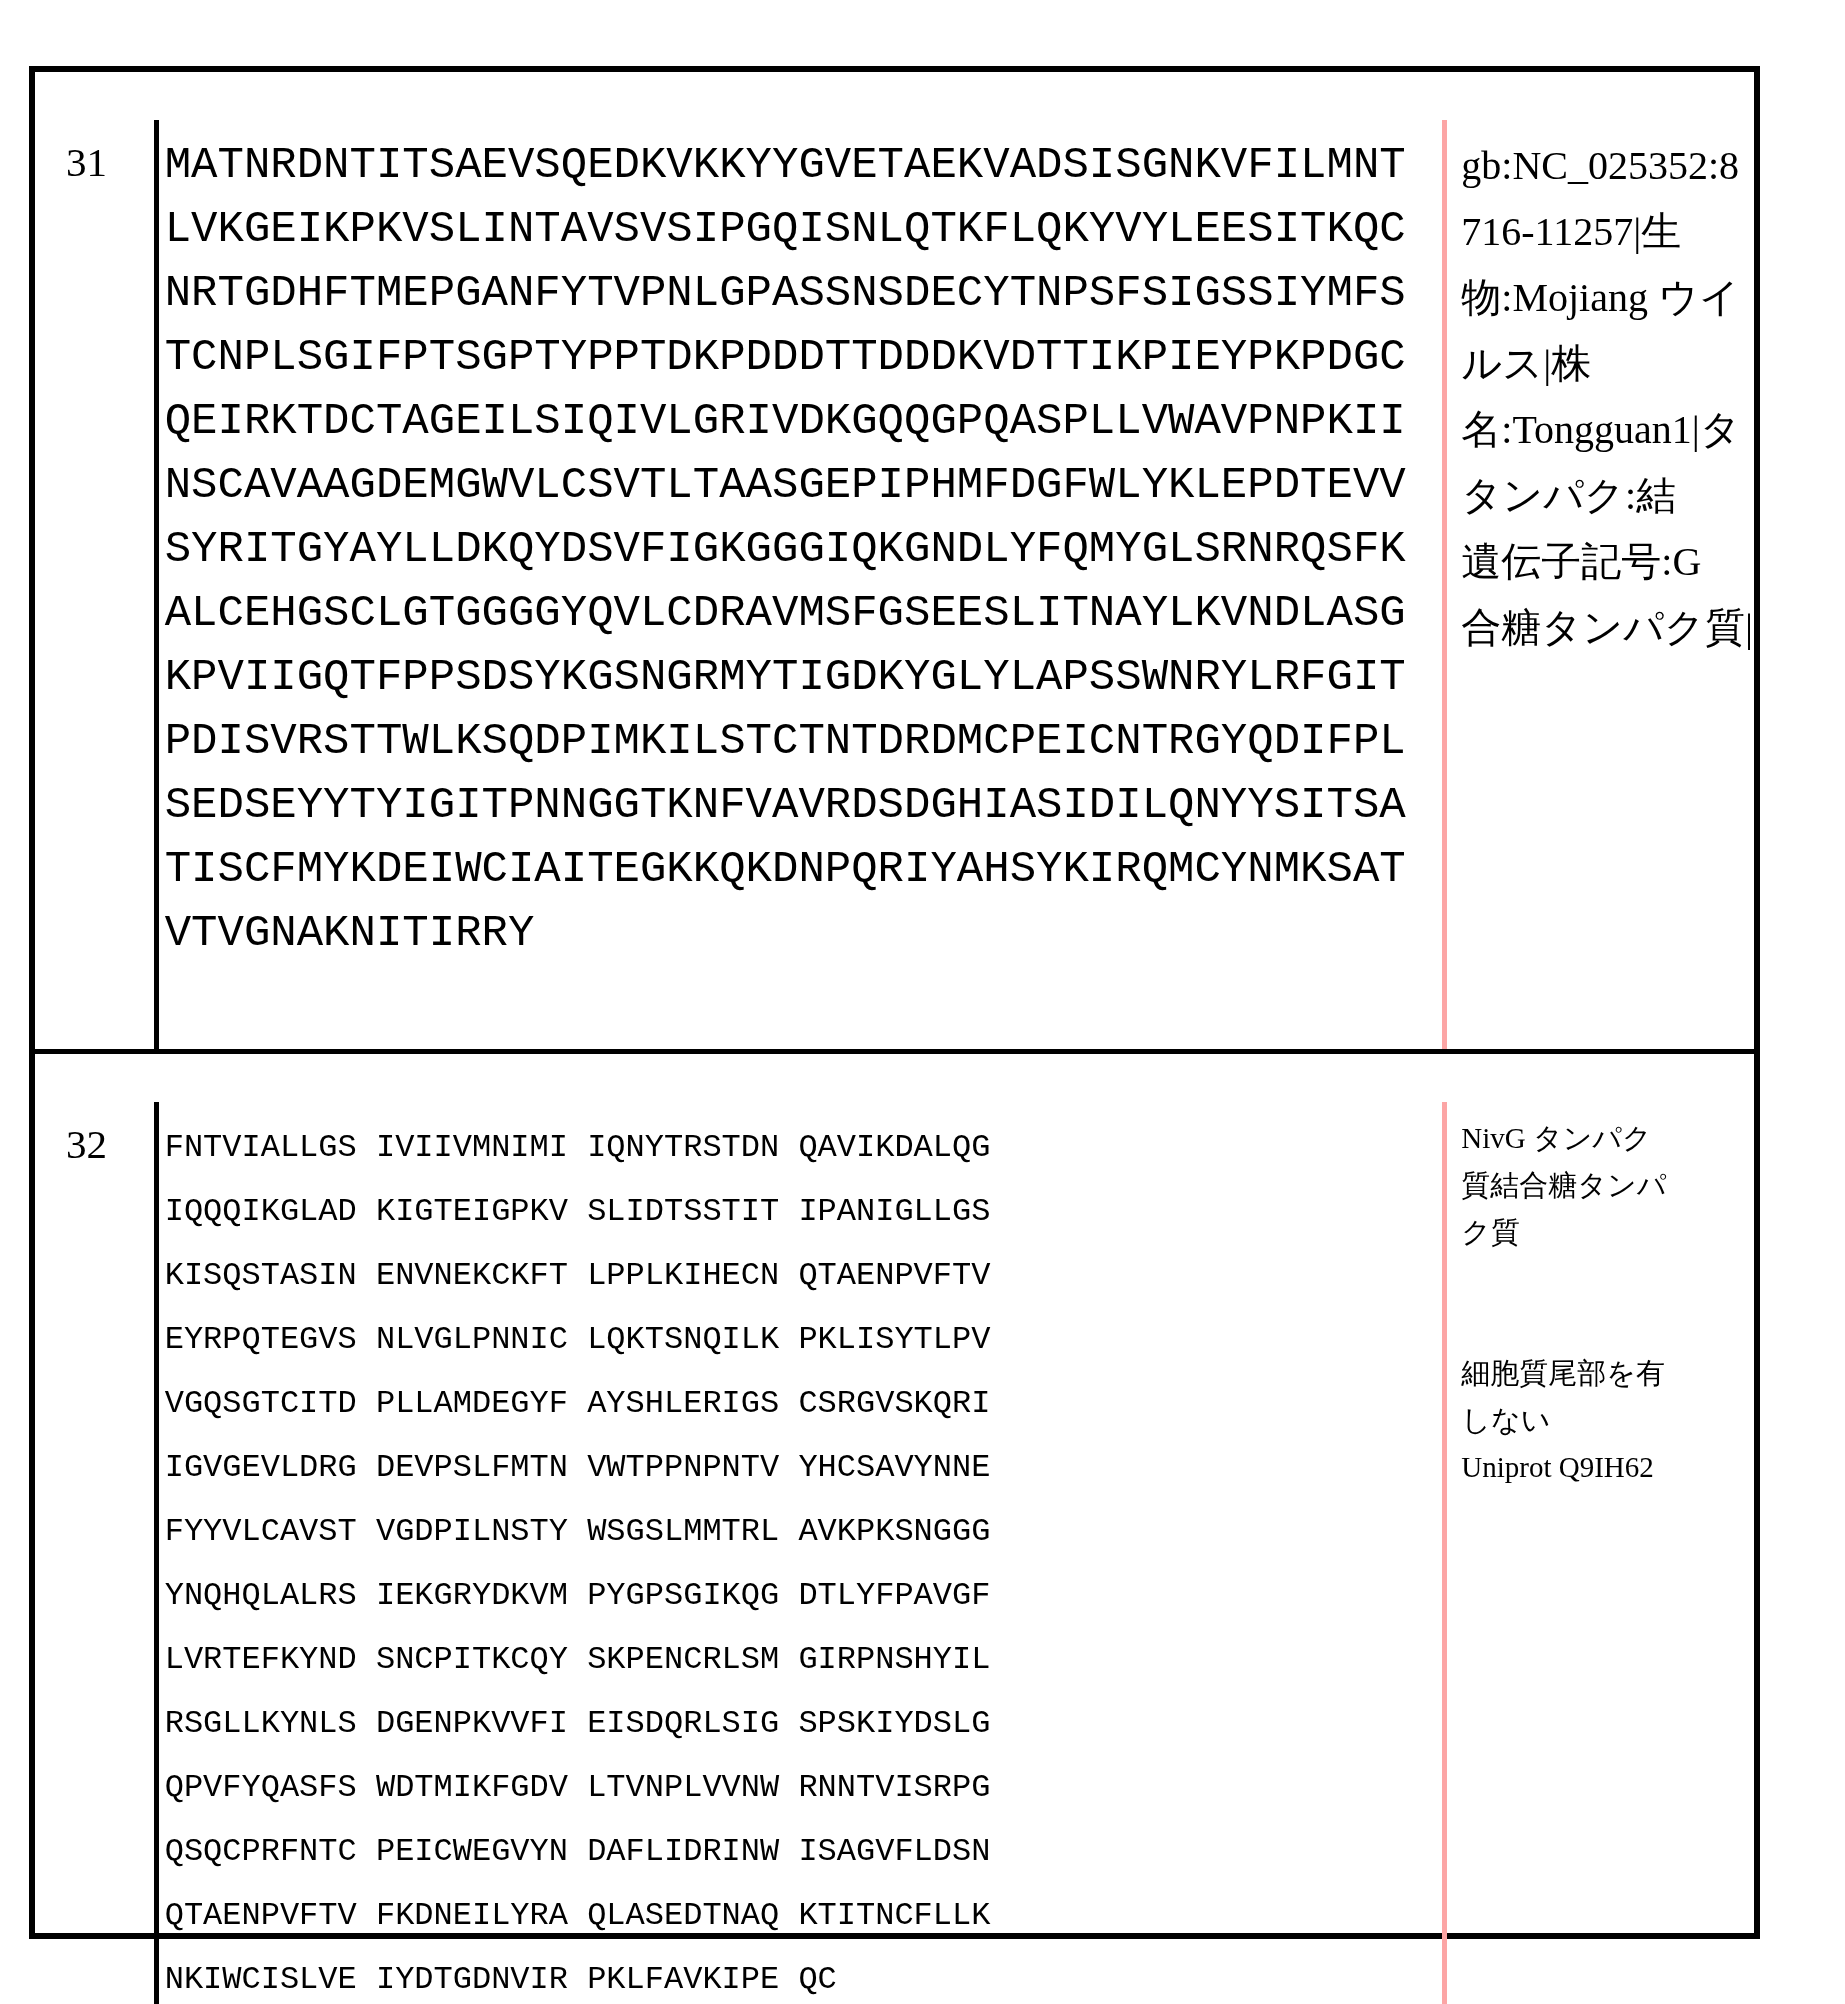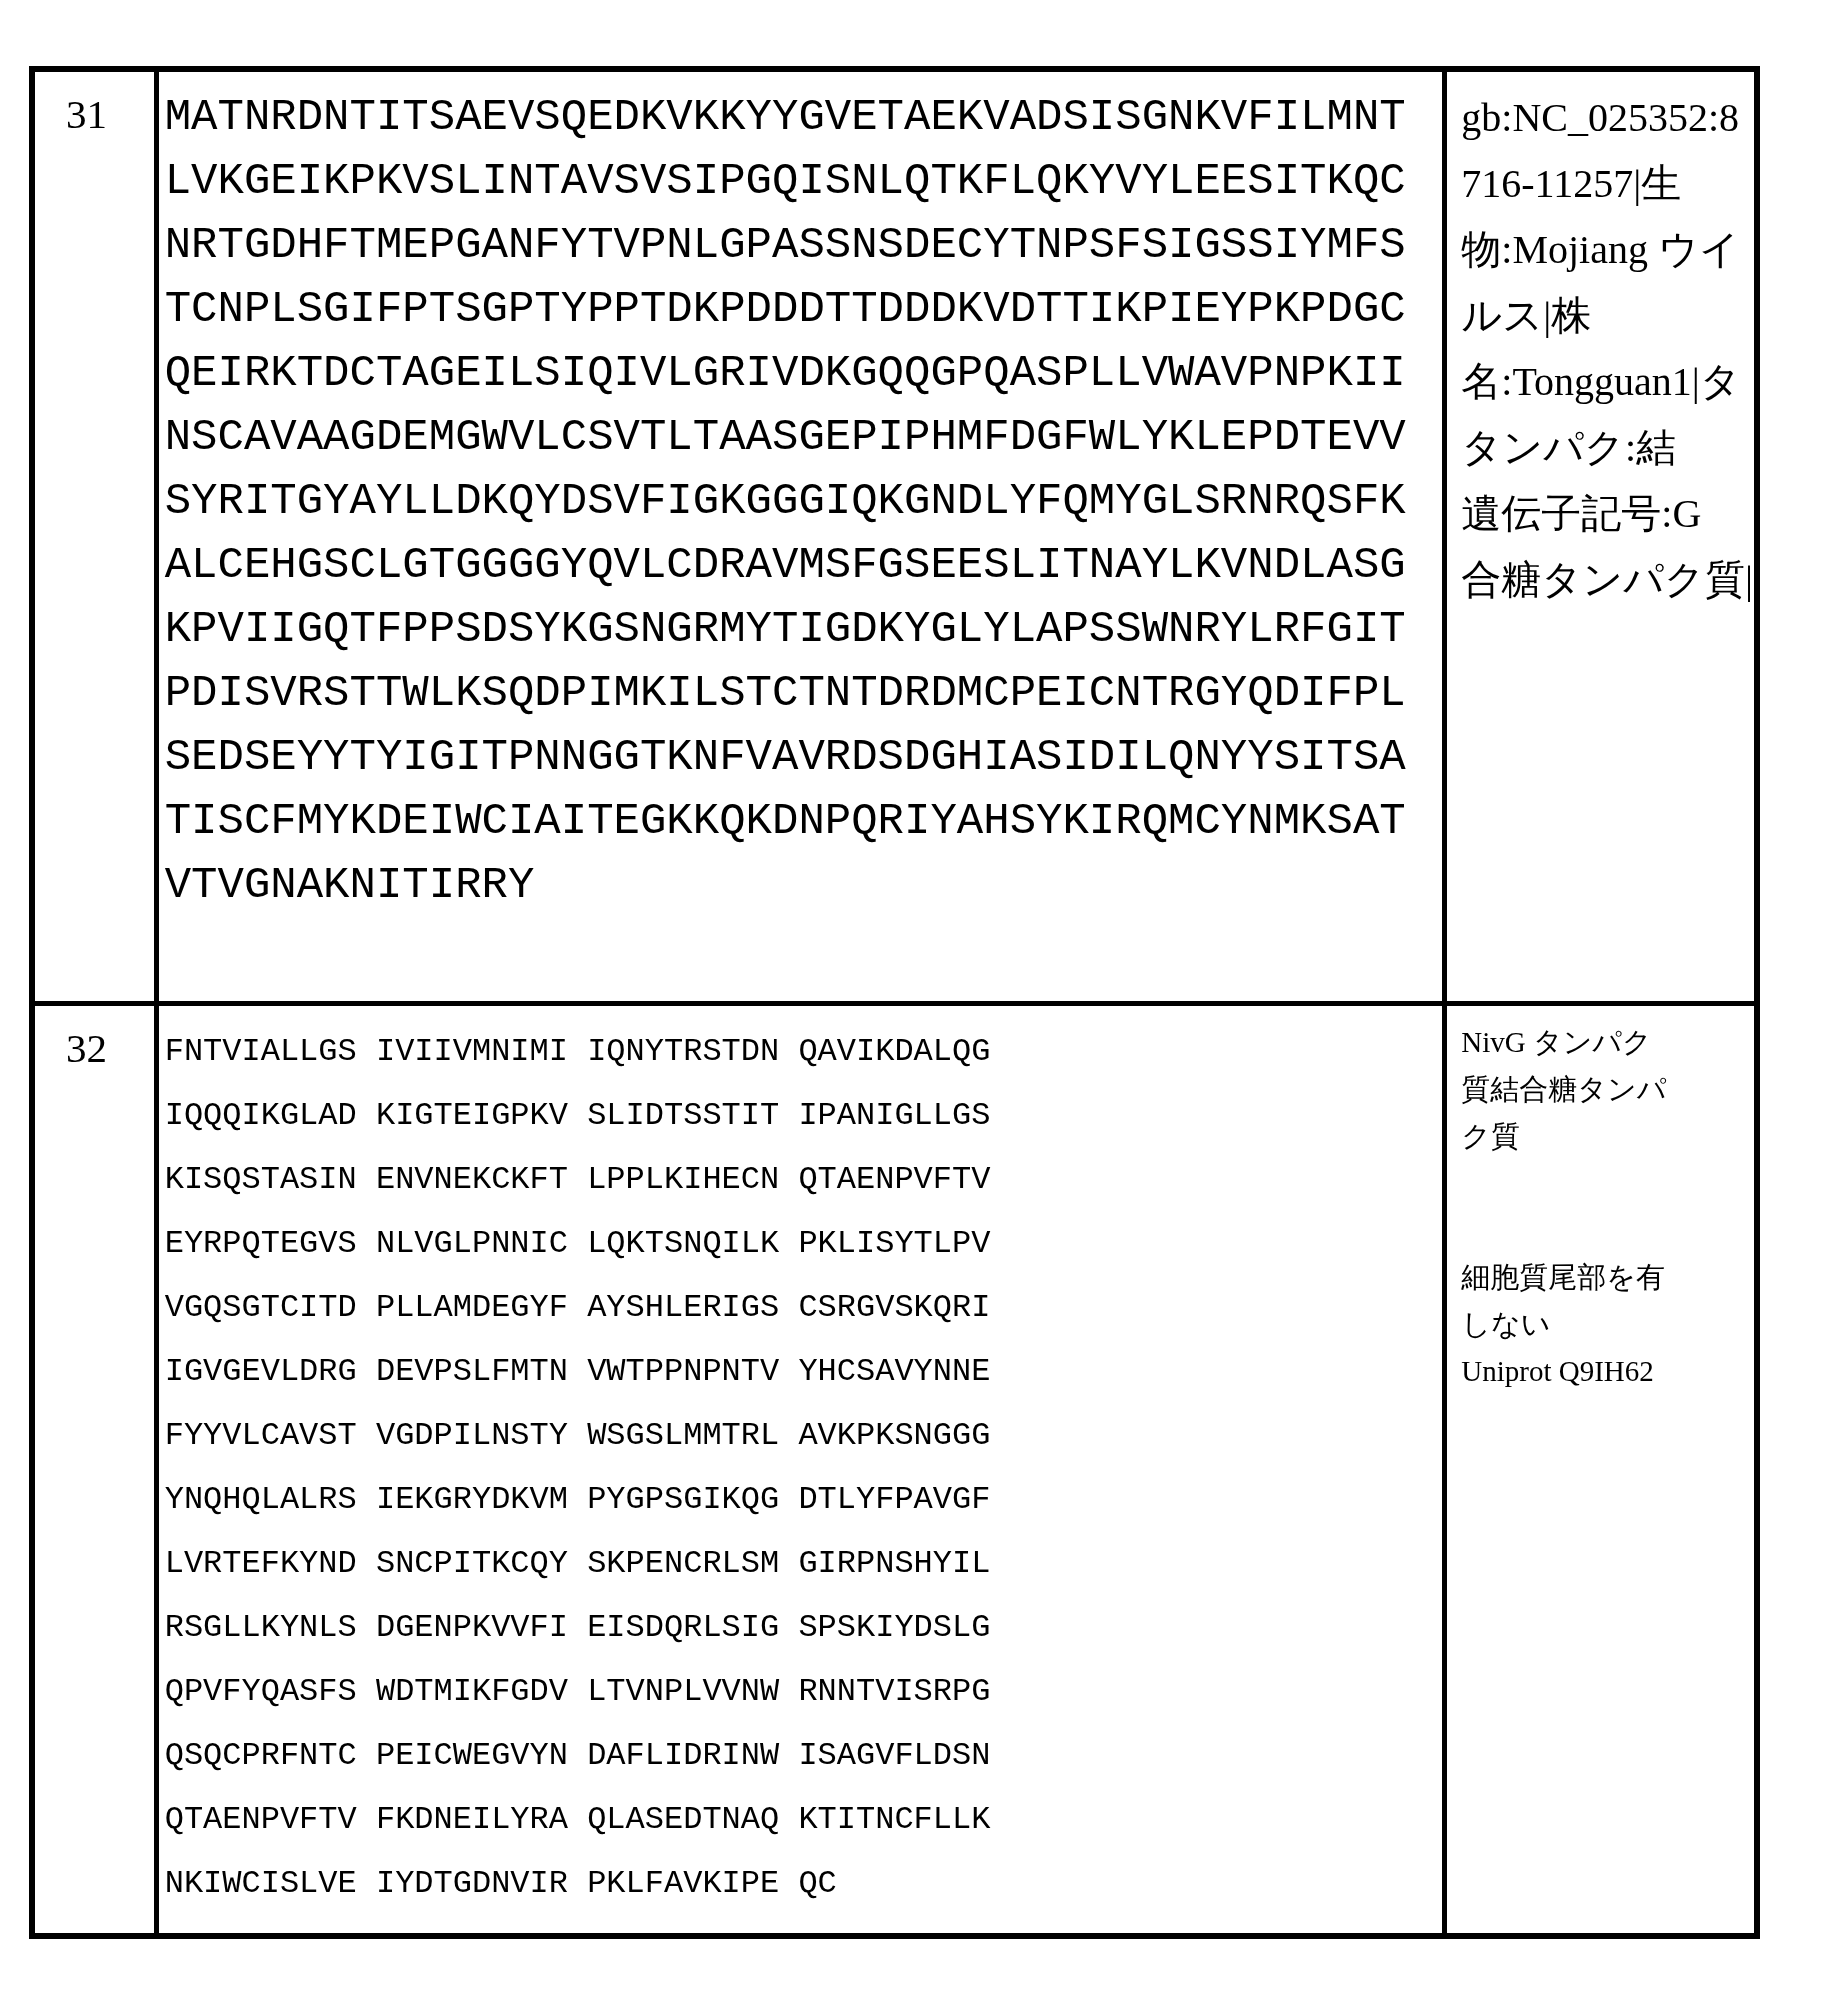--- a/index.html
+++ b/index.html
@@ -22,20 +22,21 @@
     height: 1873px;
     box-sizing: border-box;
     border: 6.4px solid #000000;
     display: flex;
     flex-direction: column;
   }
   .t-row {
     display: flex;
     flex: none;
     box-sizing: border-box;
+    margin-top: 48px;
   }
   .t-row.row31 {
     height: 934px;
     border-bottom: 5.7px solid #000000;
   }
   .t-row.row32 {
     flex: 1;
   }
   .cell {
     box-sizing: border-box;
@@ -44,21 +45,21 @@
   .id-cell {
     width: 124px;
     border-right: 5px solid #000000;
     padding: 17px 0 0 31px;
     font-family: "Liberation Serif", "DejaVu Serif", serif;
     font-size: 41px;
     line-height: 50px;
   }
   .seq-cell {
     width: 1288px;
-    border-right: 5px solid #000000;
+    border-right: 5px solid #fca5a5;
     font-family: "Liberation Mono", "DejaVu Sans Mono", monospace;
   }
   .seq-cell.seq31 {
     padding: 13px 0 0 5.7px;
     font-size: 44px;
     line-height: 64px;
   }
   .seq-cell.seq32 {
     padding: 14.3px 0 0 5.7px;
     font-size: 32px;

